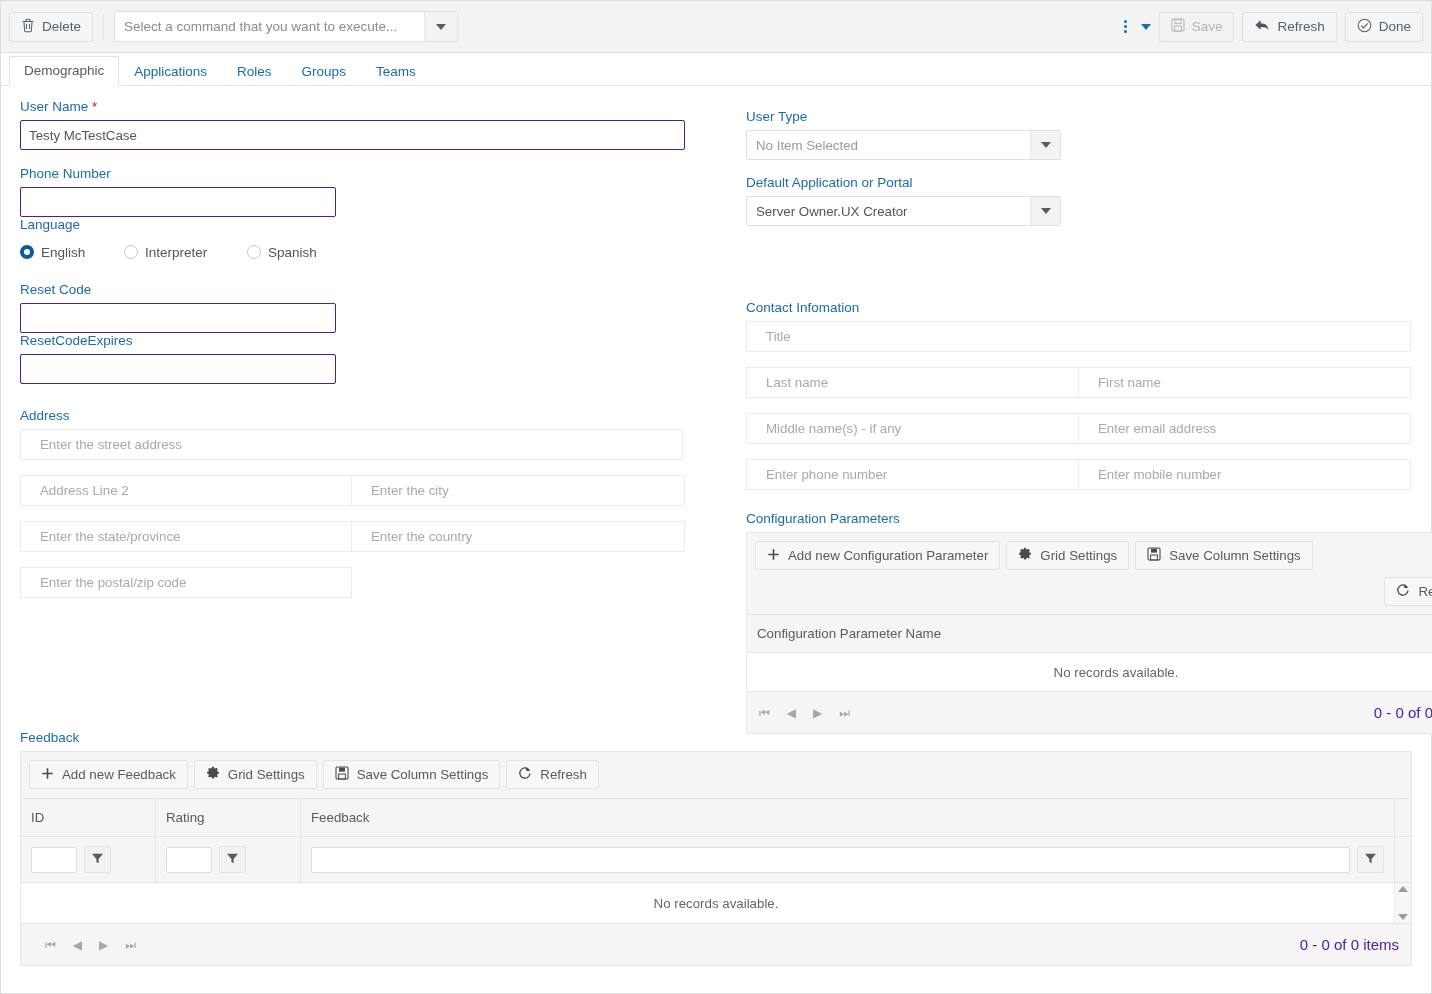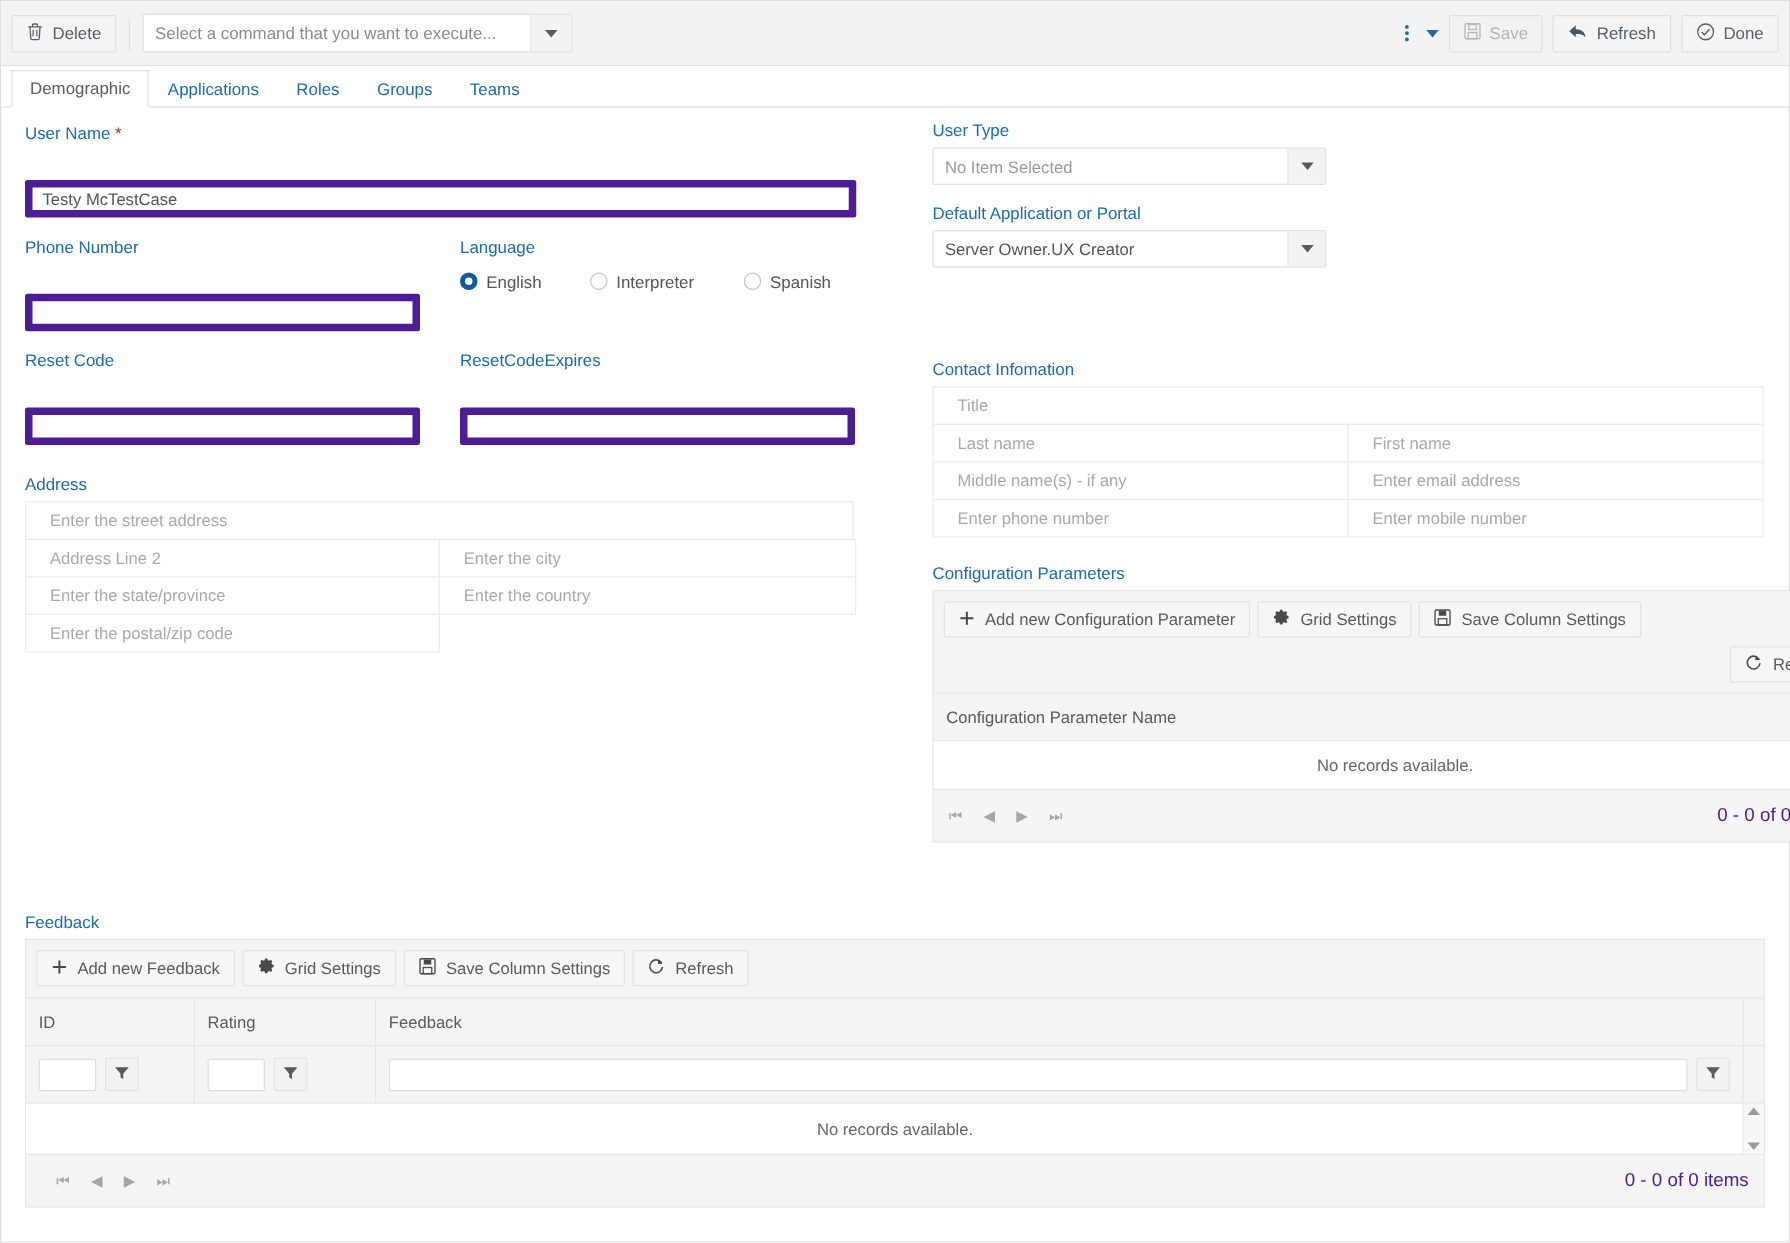--- a/index.html
+++ b/index.html
@@ -104,60 +104,59 @@
   }
   .lbl {
     color: #1b6ca8;
     font-size: 13.5px;
     margin-bottom: 6px;
     display: block;
   }
   .req { color: #a52a2a; }
   .inp {
     width: 100%; height: 28px;
-    border: 6px solid #4c1d95;
+    border: 1px solid #4c1d95;
     border-radius: 2px;
     background: #ffffff;
     padding: 0 8px;
     font-size: 13.3px;
     color: #555555;
     font-family: "Liberation Sans", sans-serif;
     outline: none;
-    margin-top: 24px;
   }
   .inp::placeholder { color: #a9a9a9; }
 
   
   .colL { position: absolute; left: 19px; top: 98px; width: 665px; }
-  .row2 { display: flex; gap: 0; }
+  .row2 { display: flex; gap: 0; flex-direction: column; }
   .fgroup { margin-bottom: 0; }
 
   
   .radios { display: flex; align-items: center; gap: 0; height: 28px; }
   .radio { display: inline-flex; align-items: flex-start; gap: 7px; cursor: pointer; }
   .rdot {
     width: 14px; height: 14px; border-radius: 50%;
     border: 1px solid #c8c8c8; background: #ffffff;
     display: inline-block; position: relative;
   }
   .rdot.on { border: 4px solid #0d5a9c; }
   .radio span { color: #555555; font-size: 13.5px; }
   .cellinp {
     height: 31px; border: 1px solid #ececec; background: #ffffff;
     display: flex; align-items: center; padding: 0 19px;
     color: #a9a9a9; font-size: 13.3px;
     margin-top: -1px;
   }
   .cellinp.first { margin-top: 0; }
-  .cellrow { display: flex; }
+  .cellrow { display: flex; margin-top: 16px; }
   .cellrow > .cellinp { flex: 1; margin-left: -1px; }
   .cellrow > .cellinp:first-child { margin-left: 0; }
 
   
-  .colR { position: absolute; left: 745px; top: 96px; width: 665px; }
+  .colR { position: absolute; left: 745px; top: 108px; width: 665px; }
 
   .selwrap {
     position: relative; width: 315px; height: 30px;
     border: 1px solid #e0e0e0; border-radius: 2px;
     background: #ffffff; display: flex; align-items: center;
   }
   .selwrap .seltext { flex: 1; padding: 0 9px; font-size: 13.3px; }
   .seltext.muted { color: #9a9a9a; }
   .seltext.valued { color: #555555; }
   .selarrow {

